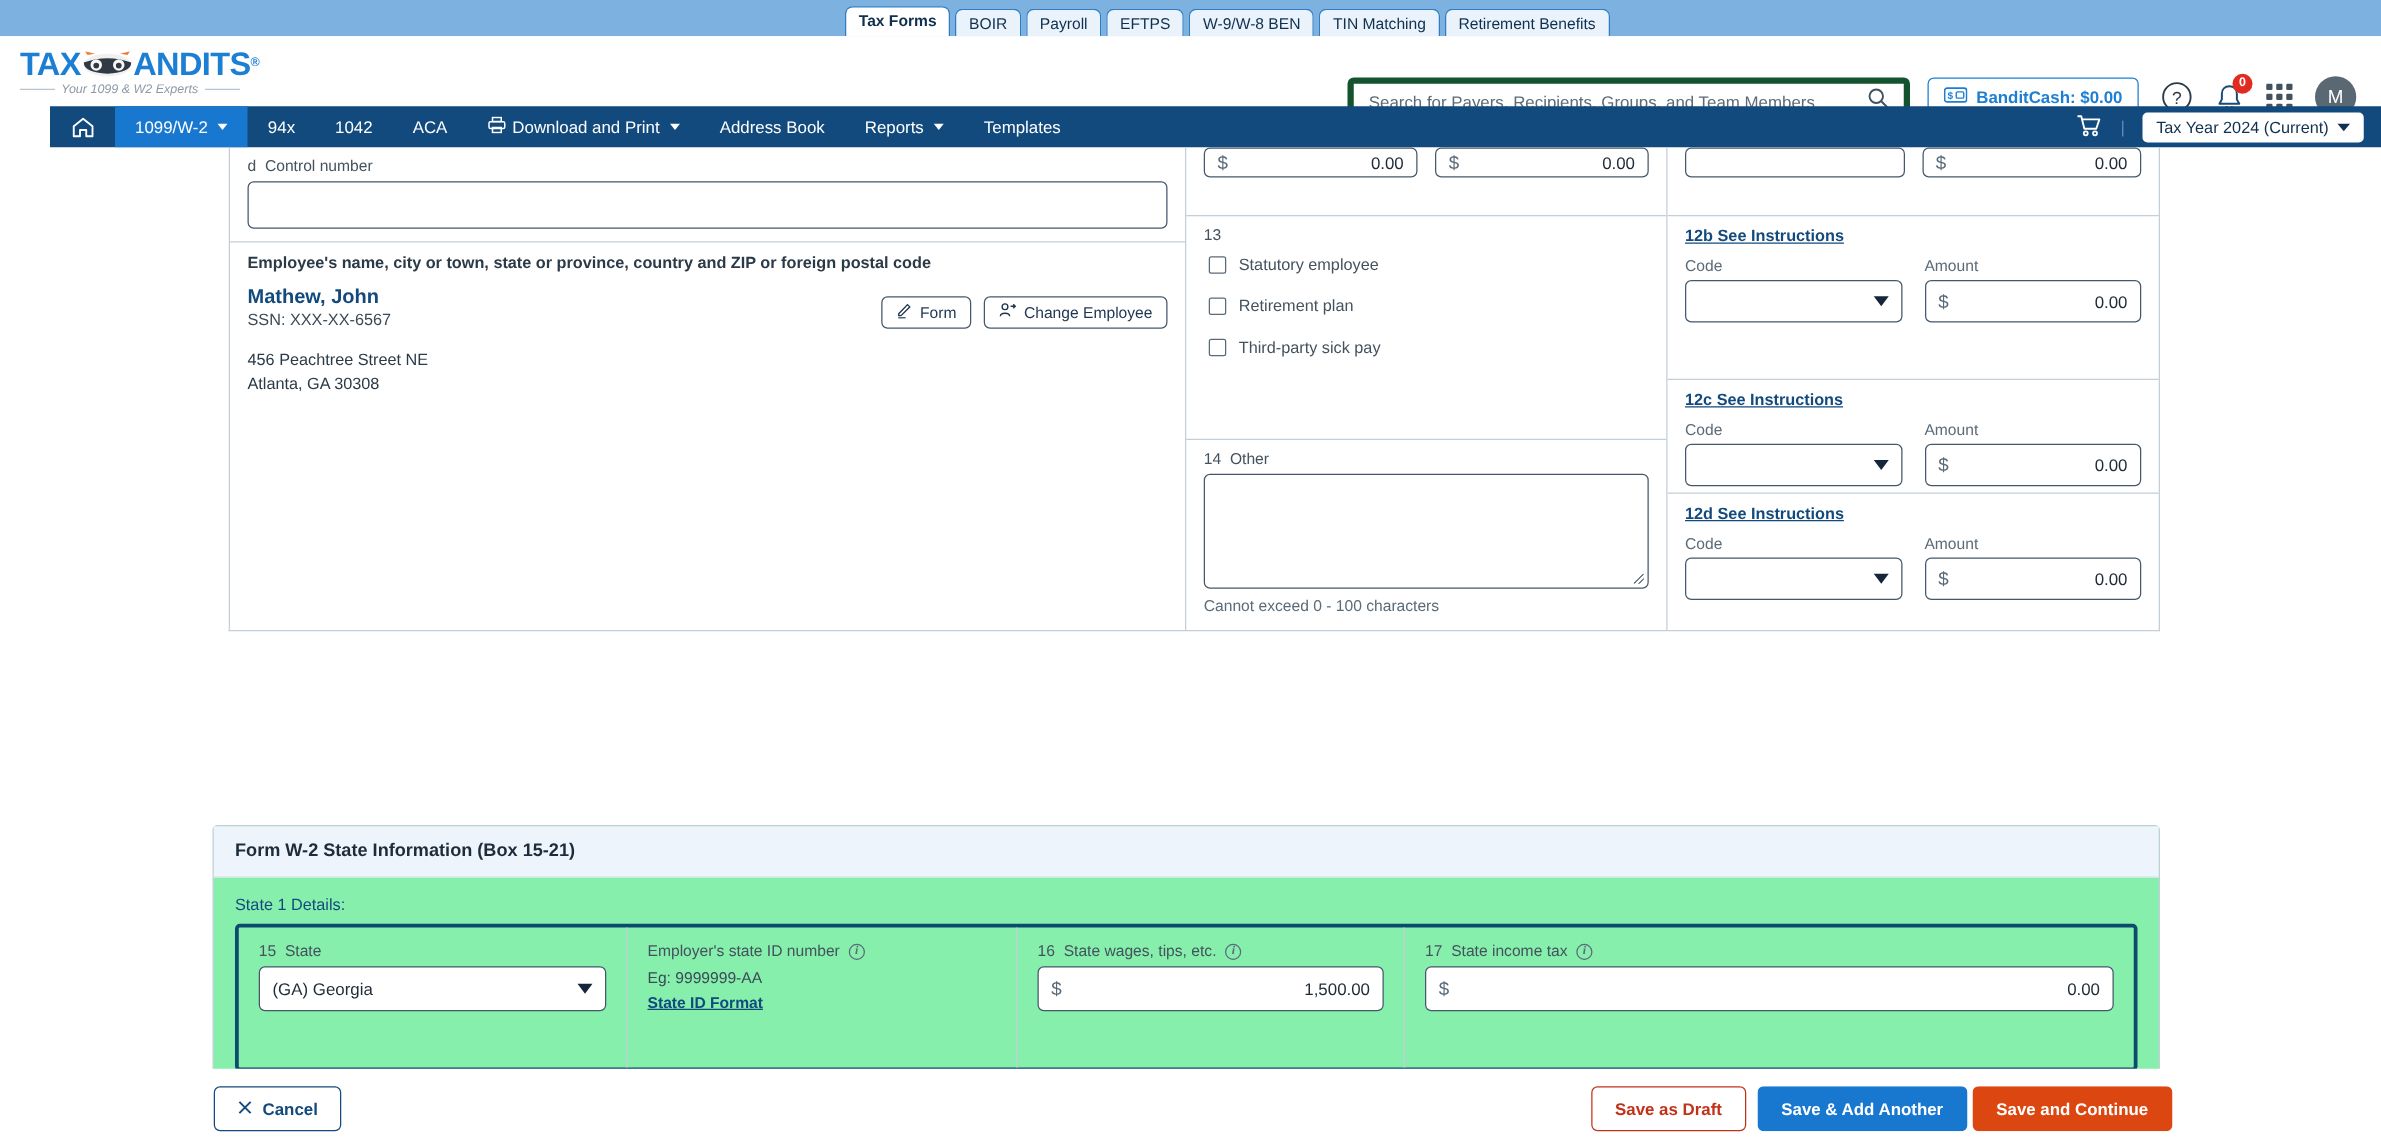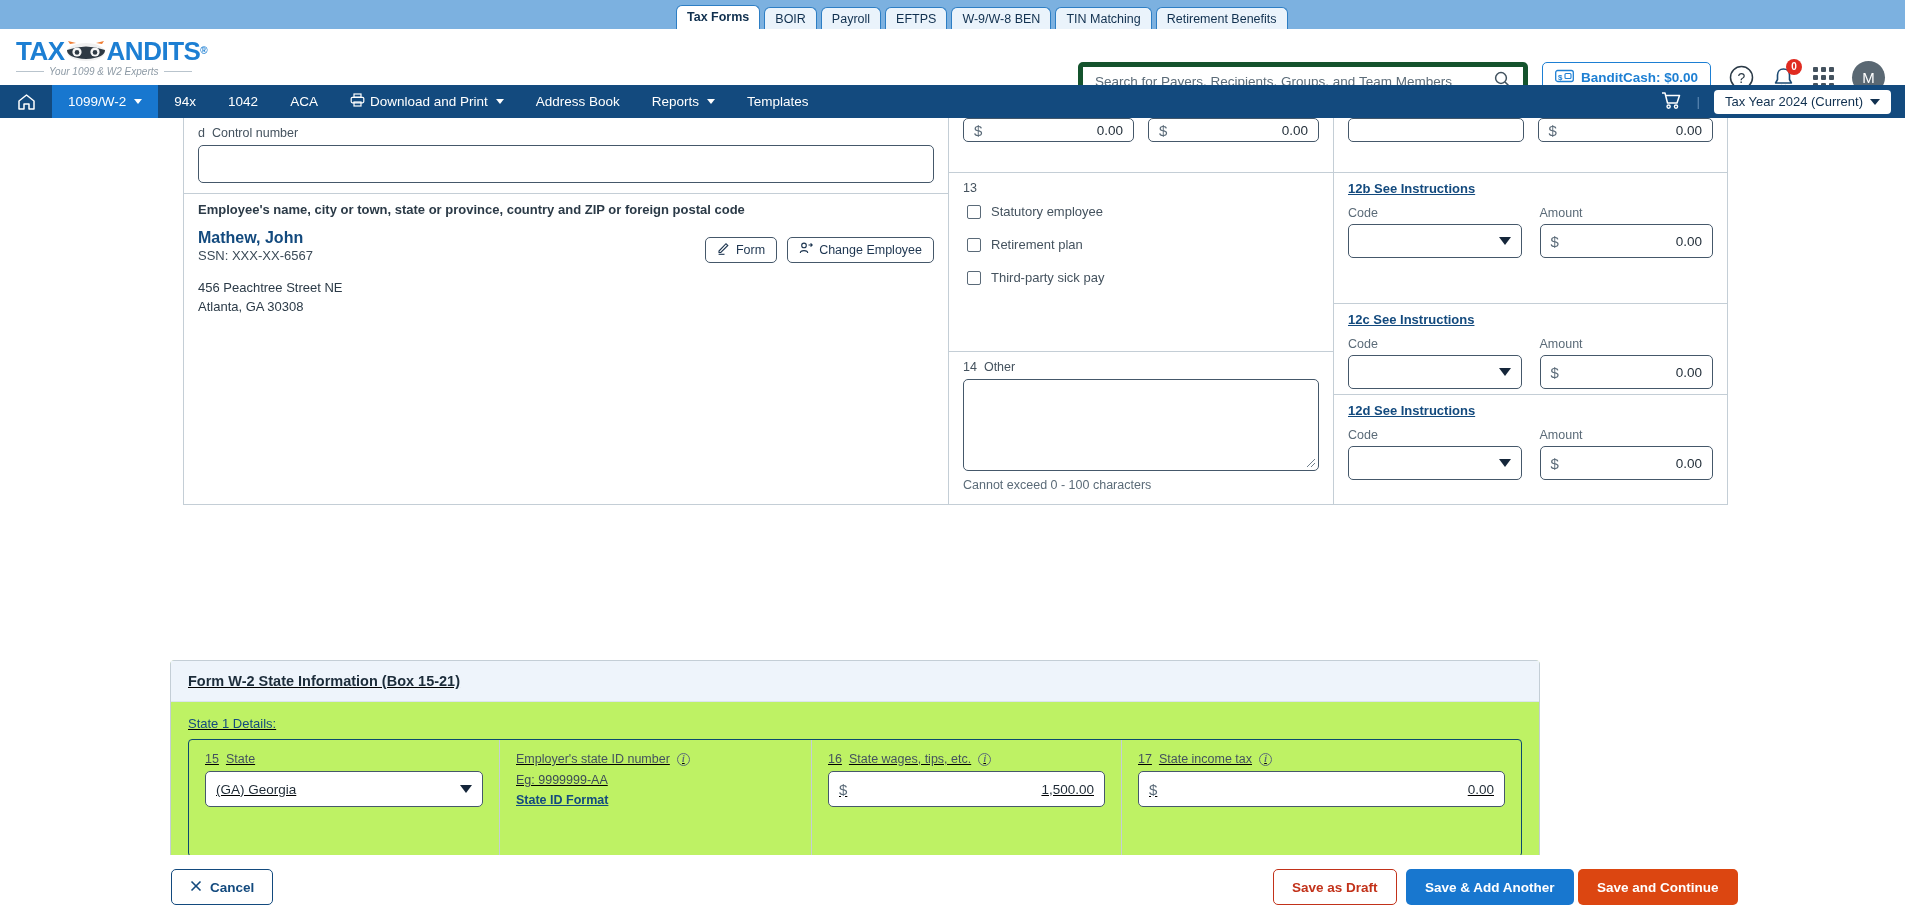--- a/index.html
+++ b/index.html
@@ -99,21 +99,21 @@
     width: 33px; height: 33px; border-radius: 50%;
     background: #5a6873; color: #fff; font-size: 15px;
     display: flex; align-items: center; justify-content: center;
     cursor: pointer;
   }
 
   
   .navbar {
     height: 33px; background: #134a7e;
     display: flex; align-items: center;
-    position: relative; color: #fff; font-size: 13.5px;
+    position: relative; color: #fff; font-size: 13.5px; margin-left: 40px;
   }
   .navbar .nav-home {
     width: 52px; display:flex; align-items:center; justify-content:center;
     height:100%; cursor: pointer;
   }
   .navbar .nav-item {
     padding: 0 16px; height: 100%;
     display: flex; align-items: center; gap: 5px;
     cursor: pointer; white-space: nowrap;
   }
@@ -213,31 +213,31 @@
     content: ''; position: absolute; right: 3px; bottom: 3px;
     width: 8px; height: 8px;
     background:
       linear-gradient(135deg, transparent 45%, #6f7f8c 45%, #6f7f8c 55%, transparent 55%),
       linear-gradient(135deg, transparent 70%, #6f7f8c 70%, #6f7f8c 80%, transparent 80%);
   }
   .hint { font-size: 12.5px; color: #5b6b78; margin-top: 7px; }
 
   
   .state-card {
-    position: absolute; left: 170px; top: 542px; width: 1370px;
-    border: 1px solid #c4ced6; border-radius: 4px; background: #bef264; text-decoration: underline;
+    position: absolute; left: 170px; top: 542px; width: 1558px;
+    border: 1px solid #c4ced6; border-radius: 4px; background: #86efac;
   }
   .state-hdr {
     background: #eef4fb; border-bottom: 1px solid #dbe5ee;
     padding: 12px 17px; font-size: 14.5px; font-weight: bold; color: #1c2c3a;
   }
   .state-body { padding: 14px 17px 20px 17px; }
   .state-sub { font-size: 13px; color: #134a7e; margin-bottom: 8px; }
   .state-grid {
-    border: 1px solid #0c4a6e; border-radius: 4px;
+    border: 3px solid #0c4a6e; border-radius: 4px;
     display: flex; min-height: 118px;
   }
   .state-cell { padding: 12px 16px 14px 16px; flex: 1; }
   .state-cell + .state-cell { border-left: 1px solid #c4ced6; }
   .info-i {
     width: 13px; height: 13px; border: 1.3px solid #5b6b78;
     border-radius: 50%; font-size: 9.5px; line-height: 11px;
     text-align: center; color: #5b6b78; display: inline-block;
     font-family: "Liberation Serif", serif; font-style: italic; font-weight: bold;
   }

